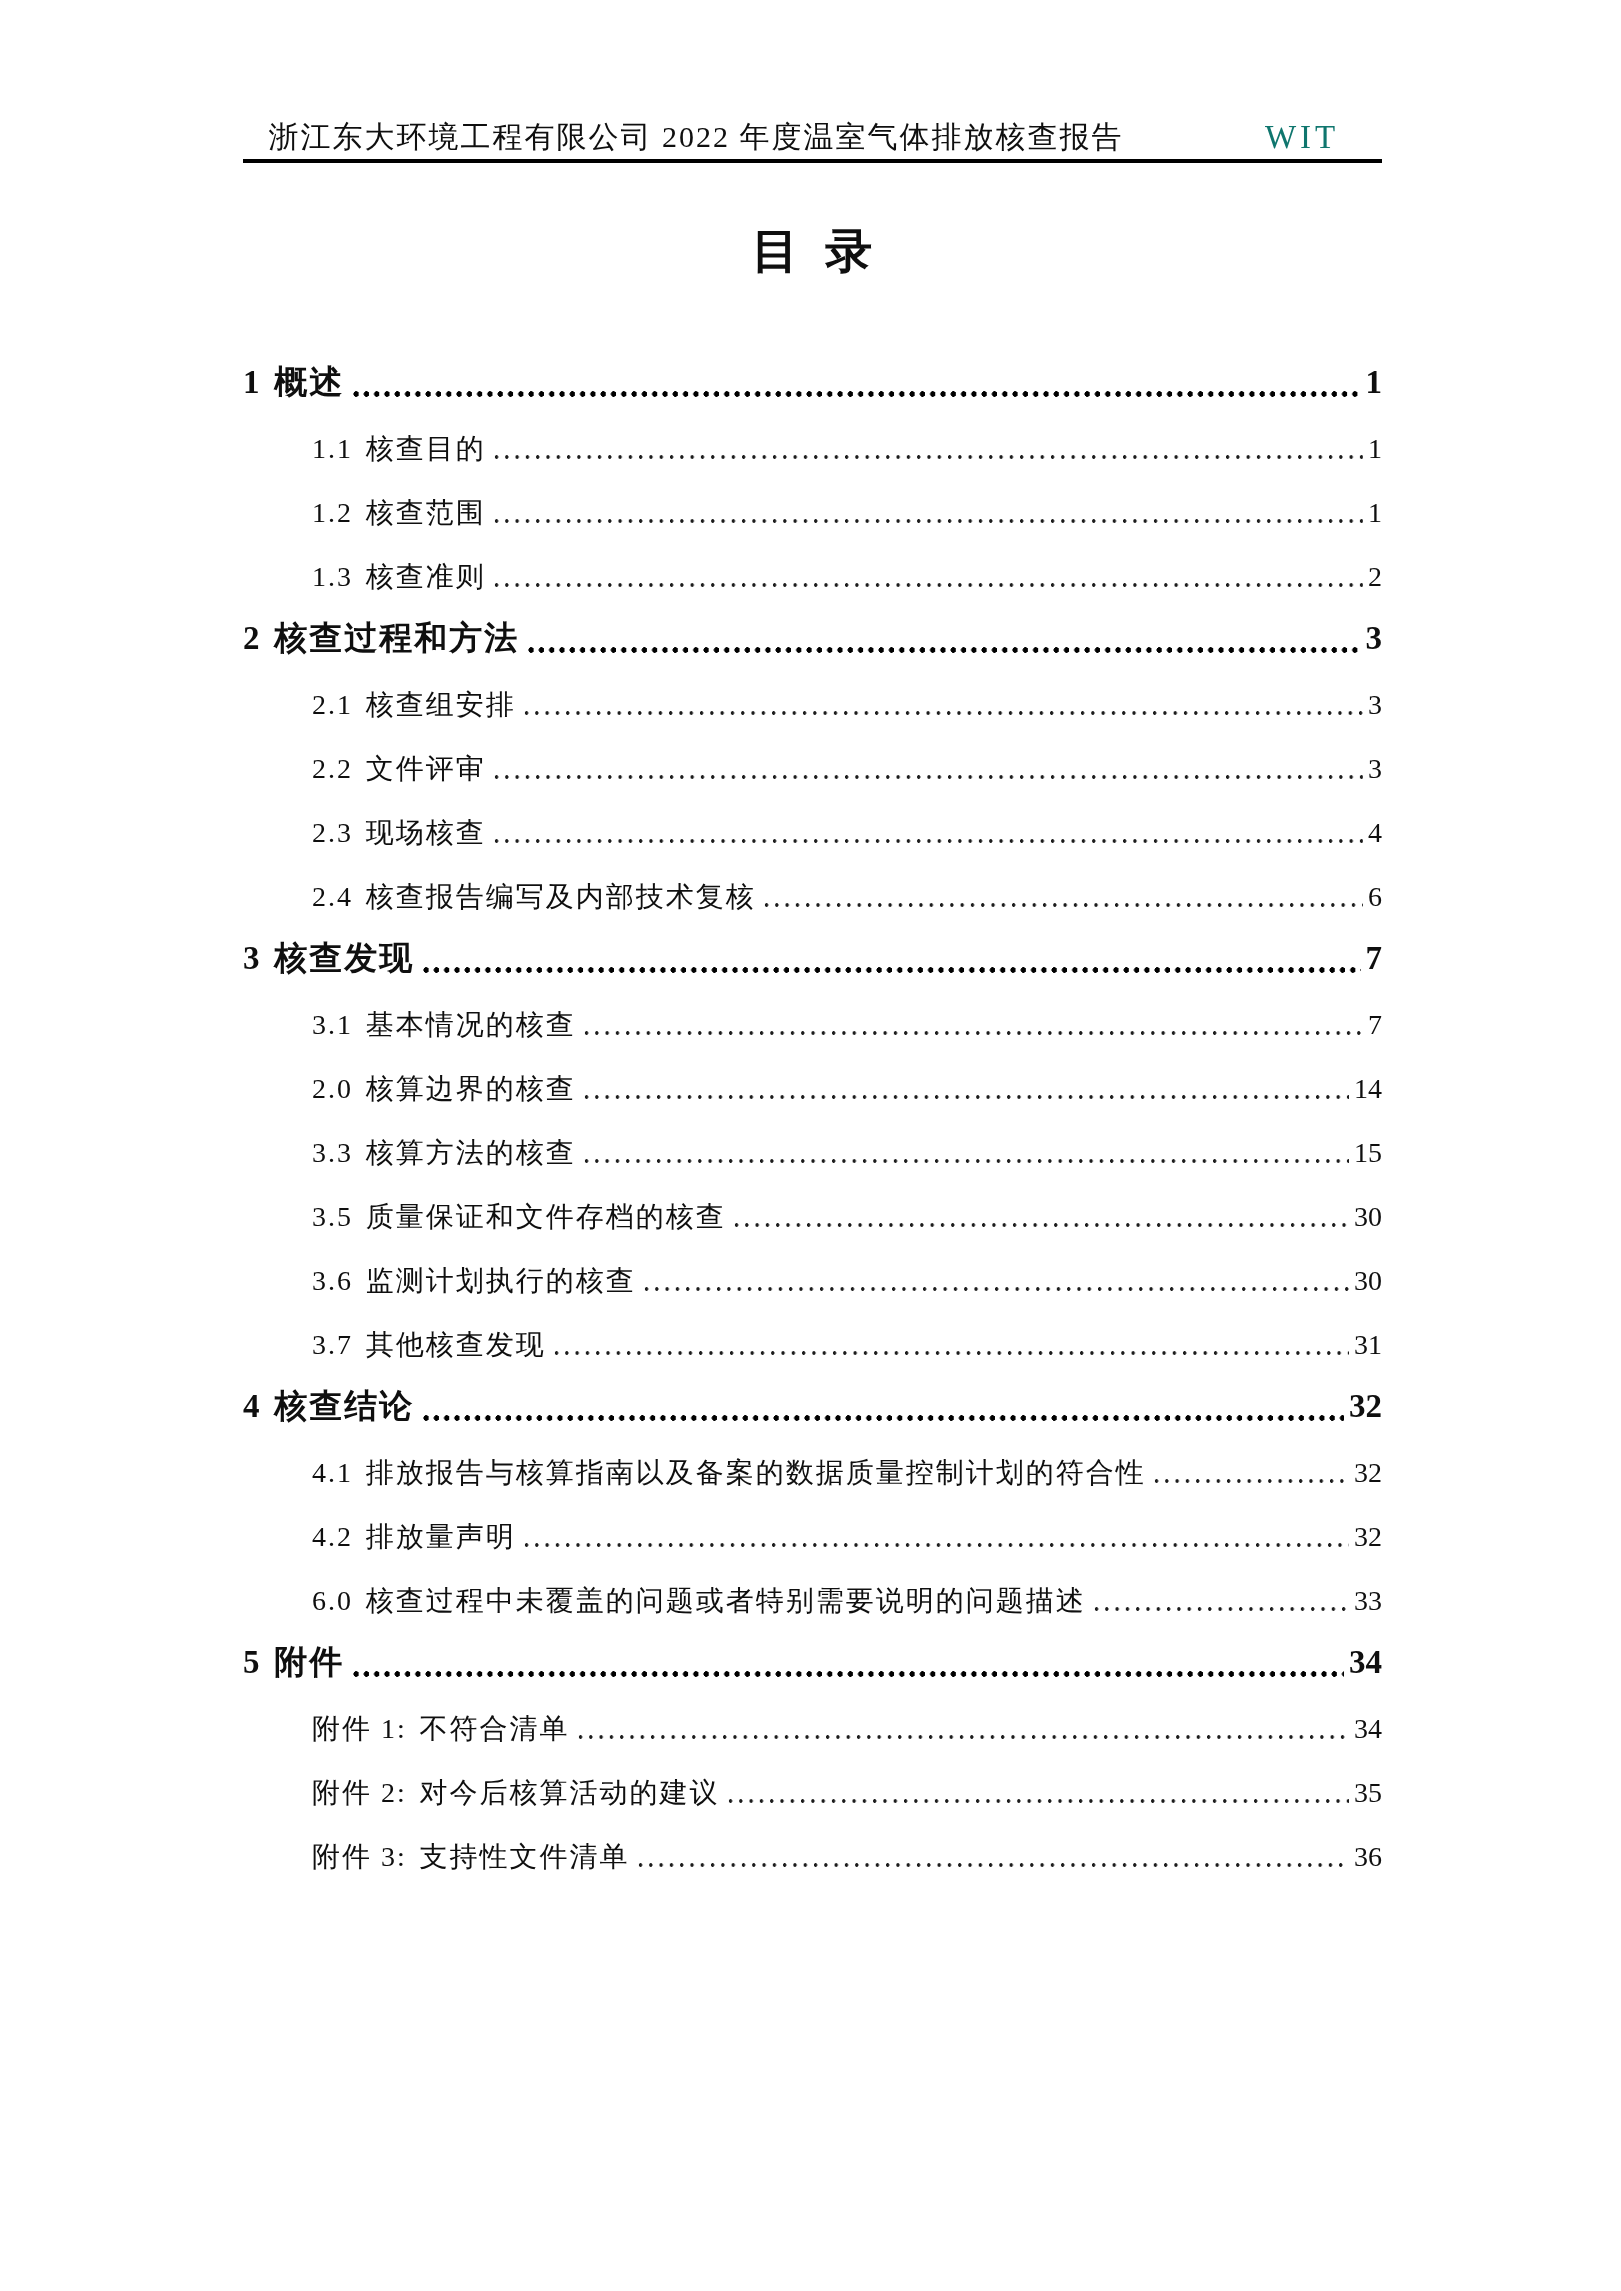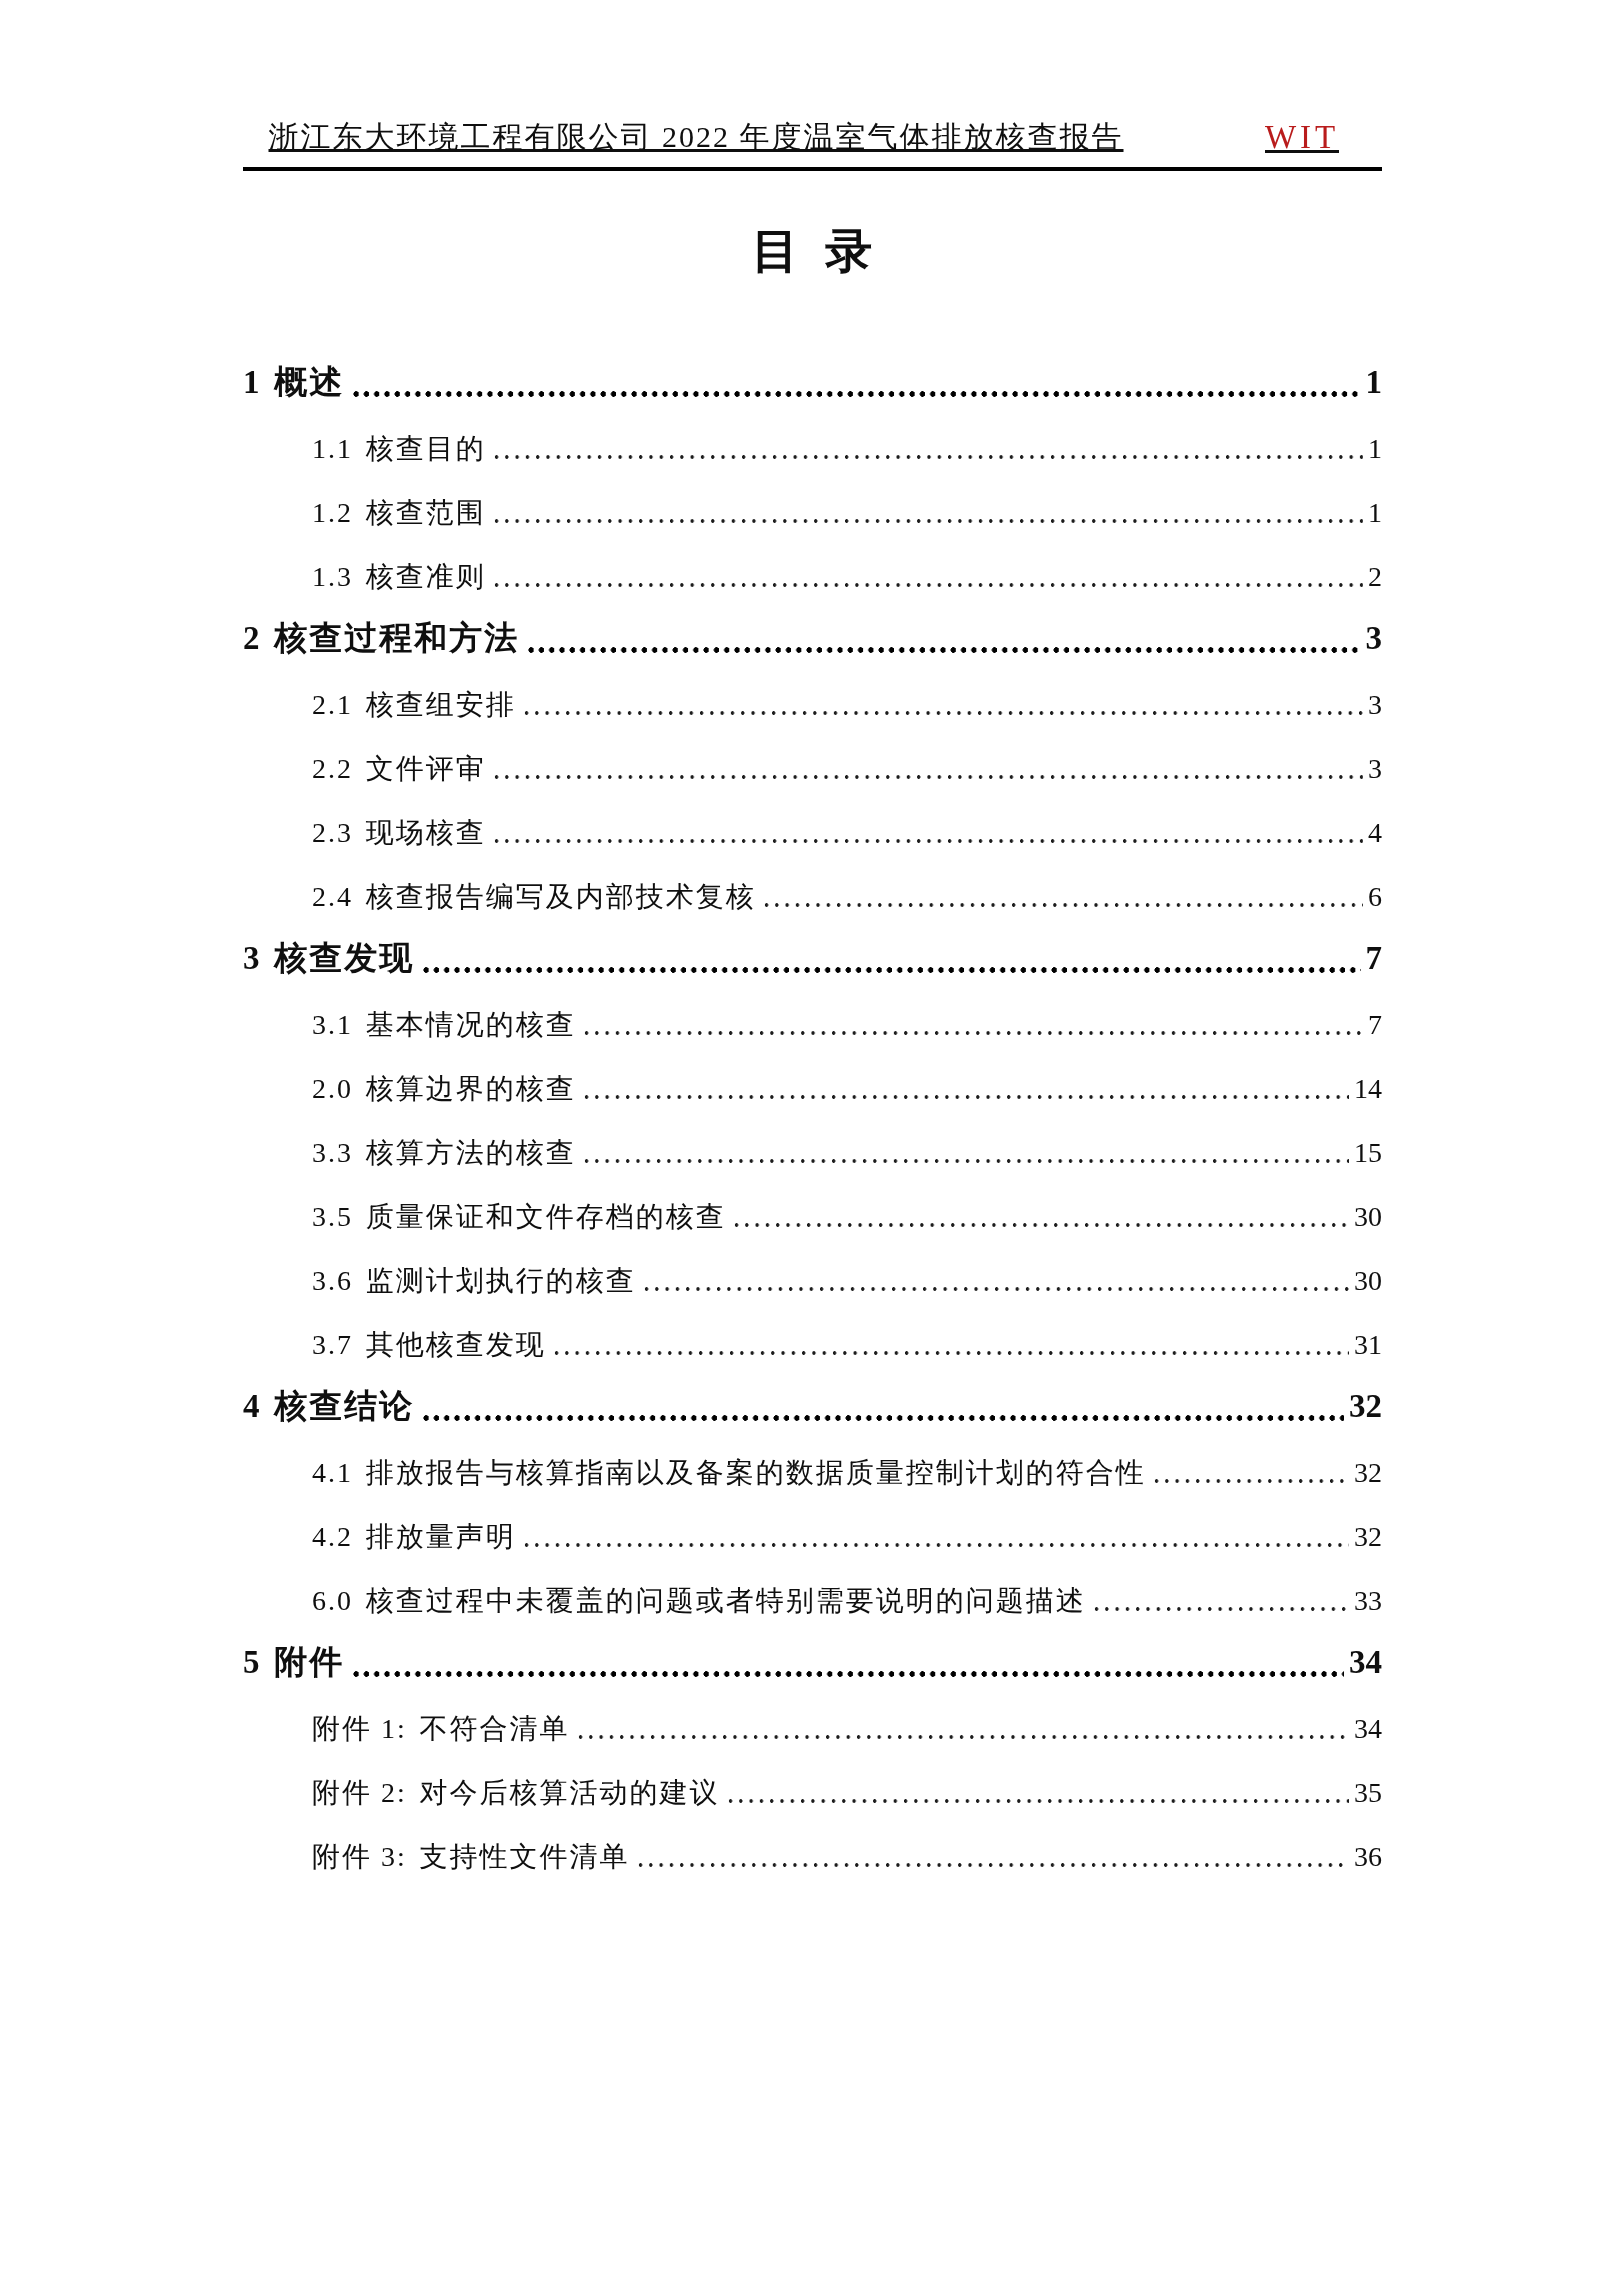--- a/index.html
+++ b/index.html
@@ -14,36 +14,35 @@
   }
 
   
   .page-header {
     position: absolute;
     left: 243px; width: 1139px; top: 120px;
     display: flex;
     justify-content: space-between;
     align-items: flex-end;
     border-bottom: 4.9px solid #000;
-    padding-bottom: 12px;
-    text-decoration: underline;
+    padding-bottom: 4px;
   }
   .doc-title {
     font-size: 30px;
     line-height: 1.15;
     letter-spacing: 2px;
     padding-left: 25.5px;
     white-space: nowrap;
   }
   .org-mark {
     font-size: 33px;
     line-height: 1.05;
     letter-spacing: 3.9px;
     padding-right: 43px;
-    color: #b91c1c;
+    color: #0f766e;
   }
 
   
   .toc-heading {
     position: absolute;
     top: 223px; left: 243px; width: 1139px;
     margin: 0;
     text-align: center;
     font-size: 47px;
     font-weight: bold;

